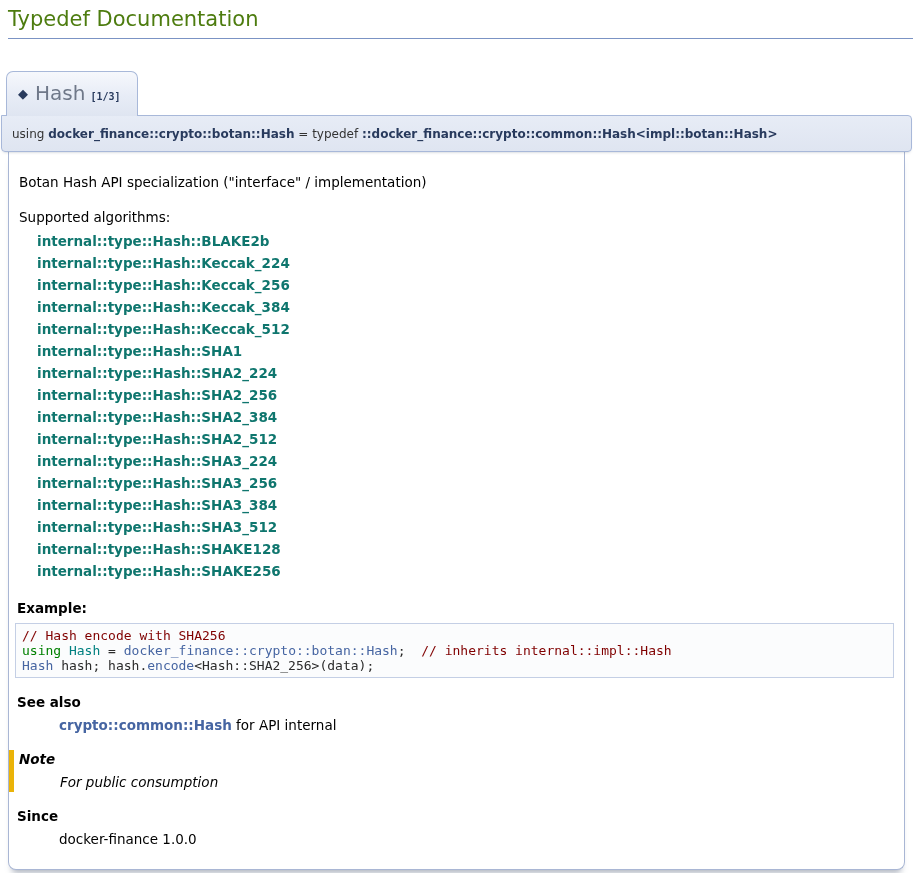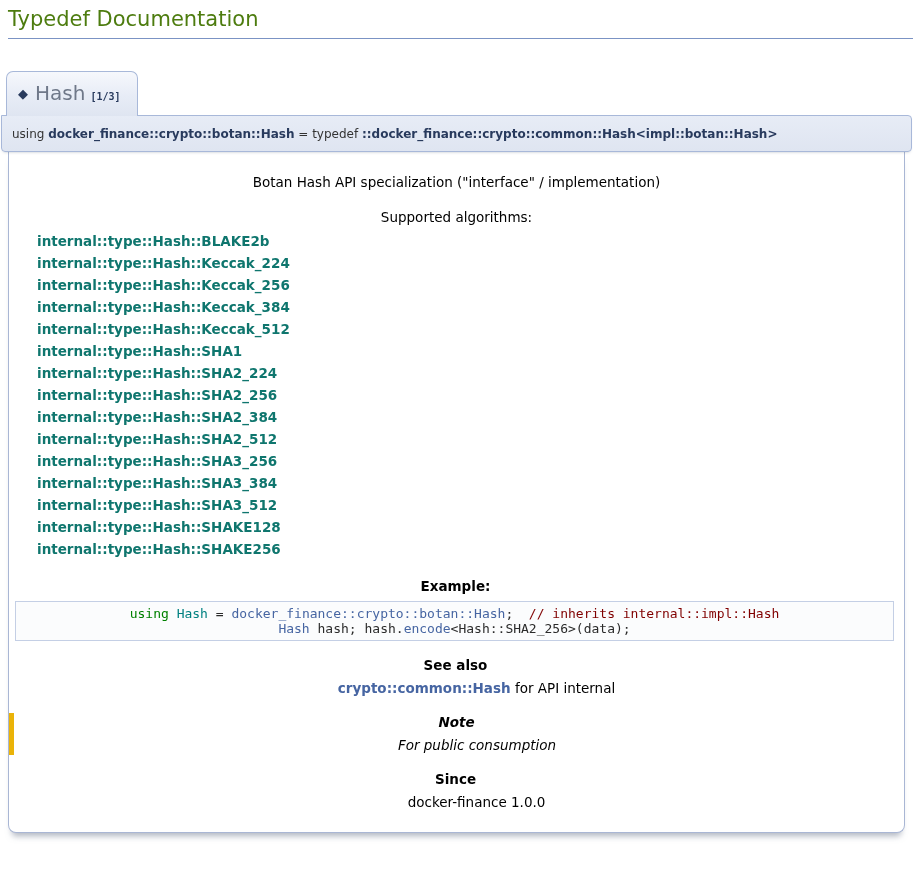--- a/index.html
+++ b/index.html
@@ -77,21 +77,20 @@
 
   .memdoc {
     margin: 0 7px;
     border-left: 1px solid #a9b6d4;
     border-right: 1px solid #a9b6d4;
     border-bottom: 1px solid #a9b6d4;
     border-radius: 0 0 8px 8px;
     background: #ffffff;
     padding: 14px 10px 20px 10px;
     box-shadow: 0 7px 6px -4px rgba(110,120,140,0.55);
-    text-align: center;
   }
 
   .memdoc p { margin: 0; }
   p.brief { margin-top: 8px; }
   p.algolabel { margin-top: 19px; }
 
   .algolist { margin: 5px 0 0 18px; }
   .algo-link {
     display: block;
     line-height: 22px;
@@ -163,30 +162,32 @@
           <a class="algo-link">internal::type::Hash::BLAKE2b</a>
           <a class="algo-link">internal::type::Hash::Keccak_224</a>
           <a class="algo-link">internal::type::Hash::Keccak_256</a>
           <a class="algo-link">internal::type::Hash::Keccak_384</a>
           <a class="algo-link">internal::type::Hash::Keccak_512</a>
           <a class="algo-link">internal::type::Hash::SHA1</a>
           <a class="algo-link">internal::type::Hash::SHA2_224</a>
           <a class="algo-link">internal::type::Hash::SHA2_256</a>
           <a class="algo-link">internal::type::Hash::SHA2_384</a>
           <a class="algo-link">internal::type::Hash::SHA2_512</a>
+          <a class="algo-link">internal::type::Hash::SHA3_224</a>
           <a class="algo-link">internal::type::Hash::SHA3_256</a>
           <a class="algo-link">internal::type::Hash::SHA3_384</a>
           <a class="algo-link">internal::type::Hash::SHA3_512</a>
           <a class="algo-link">internal::type::Hash::SHAKE128</a>
           <a class="algo-link">internal::type::Hash::SHAKE256</a>
         </div>
 
       <p class="example">Example:</p>
 
       <div class="fragment" id="codeblock">
+          <div class="codeline"><span class="tok-comment">// Hash encode with SHA256</span></div>
           <div class="codeline"><span class="tok-keyword">using</span><span class="tok-plain"> </span><span class="tok-type">Hash</span><span class="tok-plain"> = </span><span class="tok-link">docker_finance::crypto::botan::Hash</span><span class="tok-plain">;  </span><span class="tok-comment">// inherits internal::impl::Hash</span></div>
           <div class="codeline"><span class="tok-link">Hash</span><span class="tok-plain"> hash; hash.</span><span class="tok-link">encode</span><span class="tok-plain">&lt;Hash::SHA2_256&gt;(data);</span></div>
         </div>
 
       <dl class="section see">
         <dt>See also</dt>
         <dd><a class="doclink">crypto::common::Hash</a><span> for API internal</span></dd>
       </dl>
 
       <dl class="section note">

